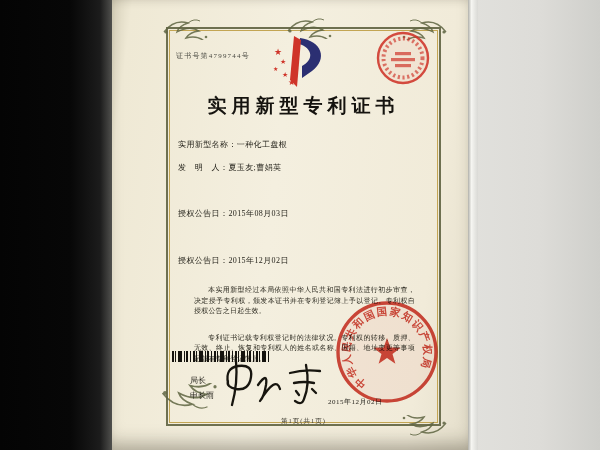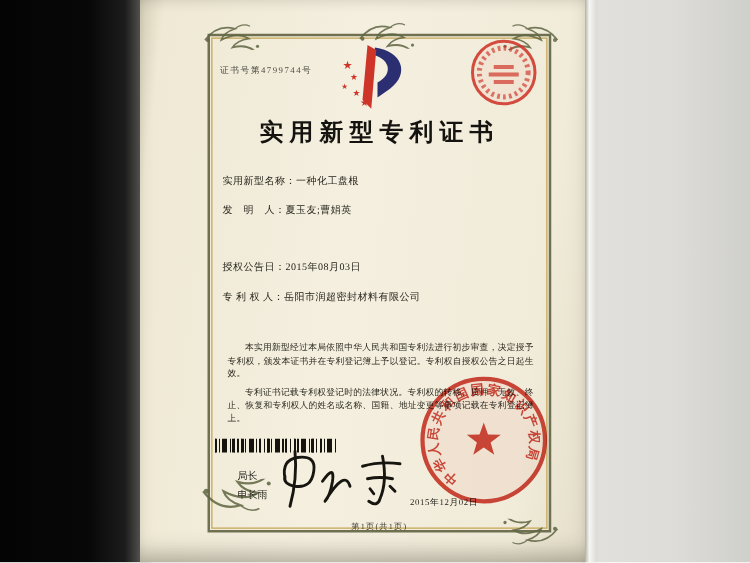--- a/index.html
+++ b/index.html
@@ -32,21 +32,21 @@
   .title{
     position:absolute;left:0;top:64px;width:100%;text-align:center;
     font-size:19px;font-weight:bold;color:#15130f;letter-spacing:5px;white-space:nowrap;
   }
   .field{position:absolute;left:10px;width:255px;font-size:8px;color:#26241c;white-space:nowrap;letter-spacing:.4px;}
   .f0{top:110px}.f1{top:133px}.f2{top:156px}.f3{top:179px}.f4{top:203px}.f5{top:226px}
   .body-text{
     position:absolute;left:10px;top:240px;width:253px;color:#2c2a20;
     font-size:7px;line-height:10.6px;text-align:justify;letter-spacing:.2px;
   }
-  .body-text p{margin:4px;text-indent:2em;}
+  .body-text p{margin:16px;text-indent:2em;}
   .barcode{
     position:absolute;left:4px;top:322px;width:97px;height:11px;
     background:
       repeating-linear-gradient(90deg,#15130e 0 1px,transparent 1px 3px),
       repeating-linear-gradient(90deg,#15130e 0 2px,transparent 2px 7px);
   }
   .signer{position:absolute;left:22px;top:344px;font-size:8px;color:#211f18;line-height:15px;}
   .signature{position:absolute;left:46px;top:328px;width:132px;height:64px;}
   .seal{position:absolute;left:166px;top:270px;width:106px;height:106px;mix-blend-mode:multiply;opacity:.92;}
   .seal-date{position:absolute;left:160px;top:368px;font-size:7px;color:#25231c;letter-spacing:.5px;z-index:0;}
@@ -106,21 +106,21 @@
           <rect x="17" y="29" width="24" height="3.2"></rect>
           <rect x="21" y="35" width="16" height="3.2"></rect>
         </g>
       </svg>
 
       <div class="title">实用新型专利证书</div>
 
       <div class="field f0"><span>实用新型名称：</span><span>一种化工盘根</span></div>
       <div class="field f1"><span>发　明　人：</span><span>夏玉友;曹娟英</span></div>
       <div class="field f3"><span>授权公告日：</span><span>2015年08月03日</span></div>
-      <div class="field f4"><span>专 利 权 人：</span><span>岳阳市润超密封材料有限公司</span></div>
+      <div class="field f5"><span>授权公告日：</span><span>2015年12月02日</span></div>
 
       <div class="body-text">
         <p>本实用新型经过本局依照中华人民共和国专利法进行初步审查，决定授予专利权，颁发本证书并在专利登记簿上予以登记。专利权自授权公告之日起生效。</p>
         <p>专利证书记载专利权登记时的法律状况。专利权的转移、质押、无效、终止、恢复和专利权人的姓名或名称、国籍、地址变更等事项记载在专利登记簿上。</p>
       </div>
 
       <div class="barcode"></div>
 
       <div class="signer">
         <div>局长</div>

